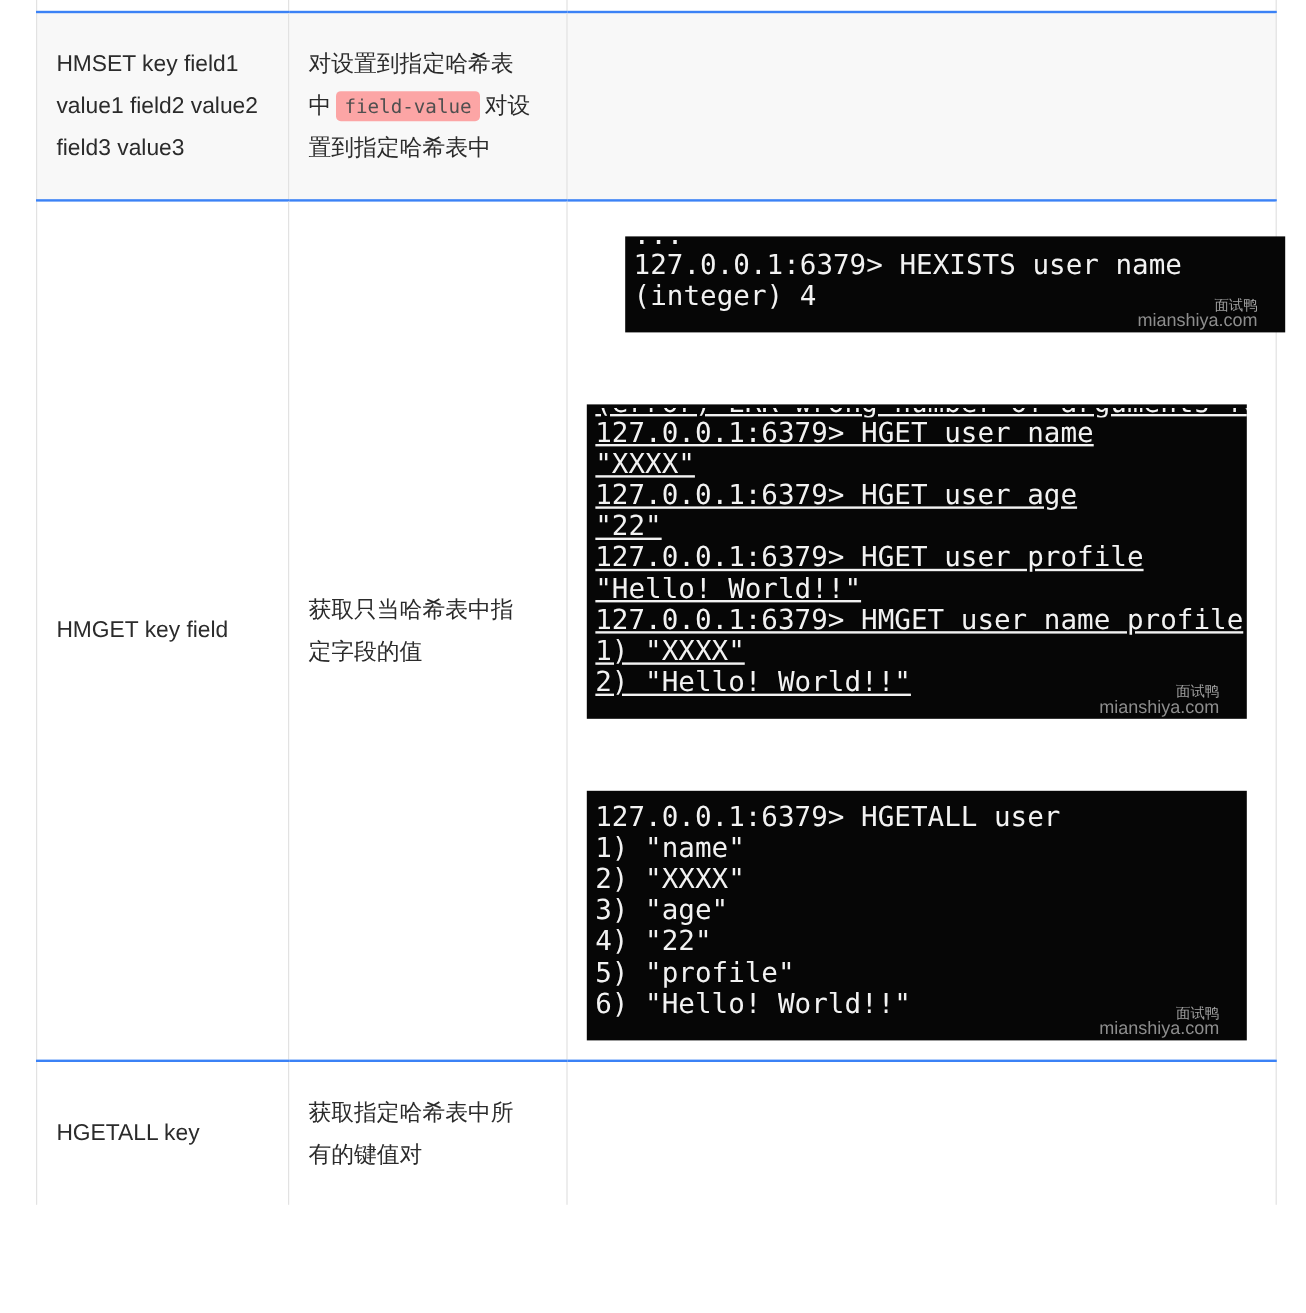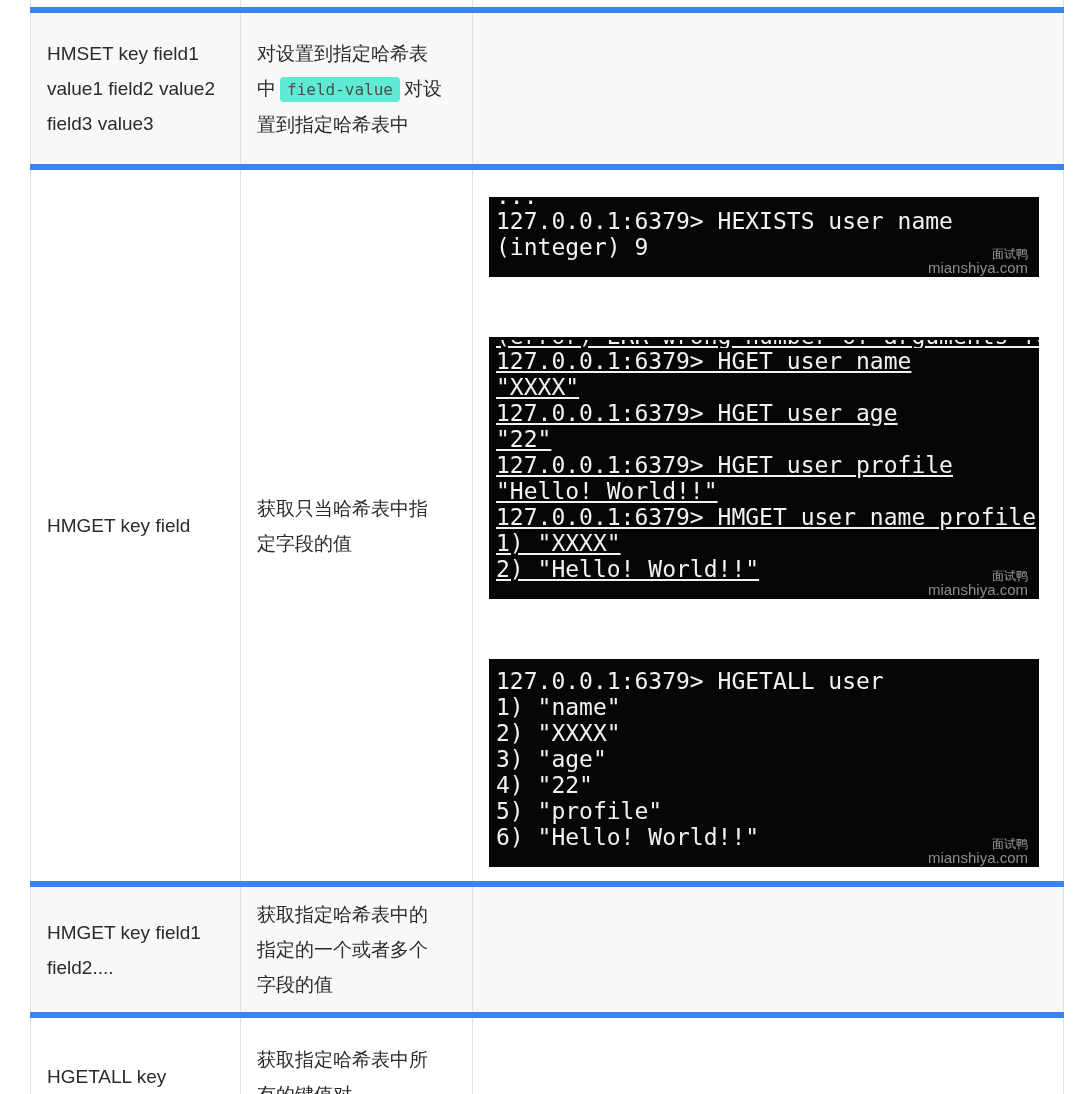--- a/index.html
+++ b/index.html
@@ -13,62 +13,62 @@
 
   .md-table {
     position: absolute; left: 30px; top: 0;
     width: 1033px;
     display: table; table-layout: fixed; border-collapse: collapse;
     border-left: 1px solid #e2e2e2; border-right: 1px solid #e2e2e2;
   }
   .tr { display: table-row; }
   .td {
     display: table-cell; vertical-align: middle;
-    border-bottom: 6px solid #3b82f6;
+    border-bottom: 2px solid #3b82f6;
     padding: 10px 16px;
     box-sizing: border-box;
   }
   .td + .td { border-left: 1px solid #e2e2e2; }
   .c1 { width: 210px; padding-right: 10px; }
   .c2 { width: 232px; padding-right: 30px; }
   .c3 { width: 591px; }
 
   .r0 .td { height: 10px; padding: 0; }
   .r1 .td { height: 157px; }
   .r2 .td { height: 717px; }
   .r3 .td { height: 123px; }
   .r4 .td { height: 120px; border-bottom: none; }
   .r1 .td, .r3 .td { background: #f8f8f8; }
 
   .cmd  { font-size: 19px; line-height: 35px; word-wrap: break-word; }
   .desc { font-size: 19px; line-height: 35px; }
   .code-chip {
     font-family: "DejaVu Sans Mono", "Liberation Mono", monospace;
-    font-size: 16px; background: #5eead4; color: #4f4f4f;
+    font-size: 16px; background: #fca5a5; color: #4f4f4f;
     padding: 3px 7px; border-radius: 4px; margin: 0 4px;
     white-space: nowrap;
   }
 
   .shot {
     position: relative; width: 550px;
     background: #060606; color: #f2f2f2;
     font-family: "DejaVu Sans Mono", "Liberation Mono", monospace;
     font-size: 23px; line-height: 26px;
     box-sizing: border-box; padding: 3px 0 0 7px;
     overflow: hidden;
   }
-  .shot1 { height: 80px;  margin-top: 12px; }
+  .shot1 { height: 80px;  margin-top: 12px; margin-left: 32px; }
   .shot2 { height: 262px; margin-top: 60px; text-decoration: underline; }
   .shot3 { height: 208px; margin-top: 60px; padding-top: 9px; }
   .tline { white-space: pre; overflow: hidden; }
   .clip  { height: 8px; overflow: hidden; }
   .clip .tline { margin-top: -17px; }
 
   .wm {
-    position: absolute; right: 11px; bottom: 3px; text-align: right;
+    position: absolute; right: 23px; bottom: 3px; text-align: right;
     font-family: "Liberation Sans", sans-serif; line-height: 13px;
   }
   .wm-brand  { display: block; font-size: 12px; color: #a2a2a2; }
   .wm-domain { display: block; font-size: 15px; color: #8d8d8d; }
 </style>
 </head>
 <body>
 
 <div class="page">
   <div class="md-table">
@@ -96,21 +96,21 @@
       <div class="td c2">
         <div class="desc">获取只当哈希表中指定字段的值</div>
       </div>
       <div class="td c3">
 
         <div class="shot shot1">
           <div class="clip">
             <div class="tline">...</div>
           </div>
           <div class="tline">127.0.0.1:6379&gt; HEXISTS user name</div>
-          <div class="tline">(integer) 9</div>
+          <div class="tline">(integer) 4</div>
           <div class="wm">
             <span class="wm-brand">面试鸭</span>
             <span class="wm-domain">mianshiya.com</span>
           </div>
         </div>
 
         <div class="shot shot2">
           <div class="clip">
             <div class="tline">(error) ERR wrong number of arguments for</div>
           </div>
@@ -139,29 +139,20 @@
           <div class="tline">6) "Hello! World!!"</div>
           <div class="wm">
             <span class="wm-brand">面试鸭</span>
             <span class="wm-domain">mianshiya.com</span>
           </div>
         </div>
 
       </div>
     </div>
 
-    <div class="tr r3">
-      <div class="td c1">
-        <div class="cmd">HMGET key field1 field2....</div>
-      </div>
-      <div class="td c2">
-        <div class="desc">获取指定哈希表中的指定的一个或者多个字段的值</div>
-      </div>
-      <div class="td c3"></div>
-    </div>
 
     <div class="tr r4">
       <div class="td c1">
         <div class="cmd">HGETALL key</div>
       </div>
       <div class="td c2">
         <div class="desc">获取指定哈希表中所有的键值对</div>
       </div>
       <div class="td c3"></div>
     </div>

